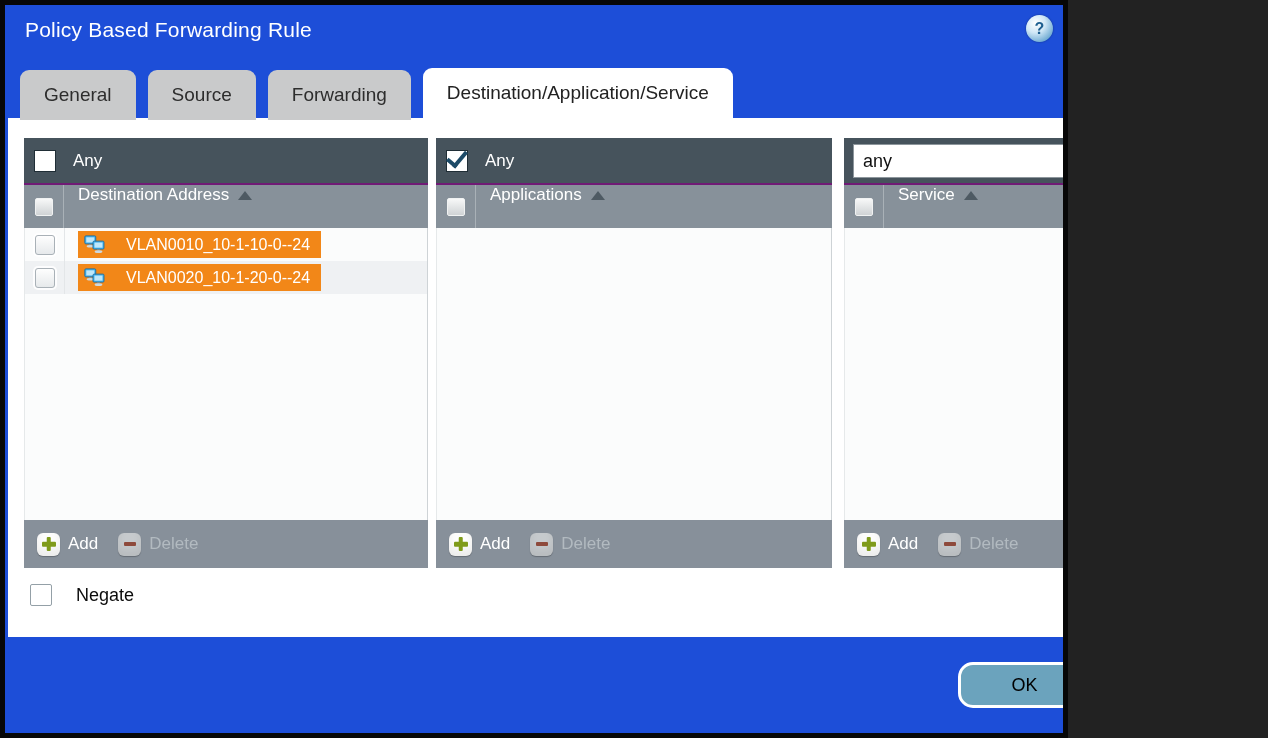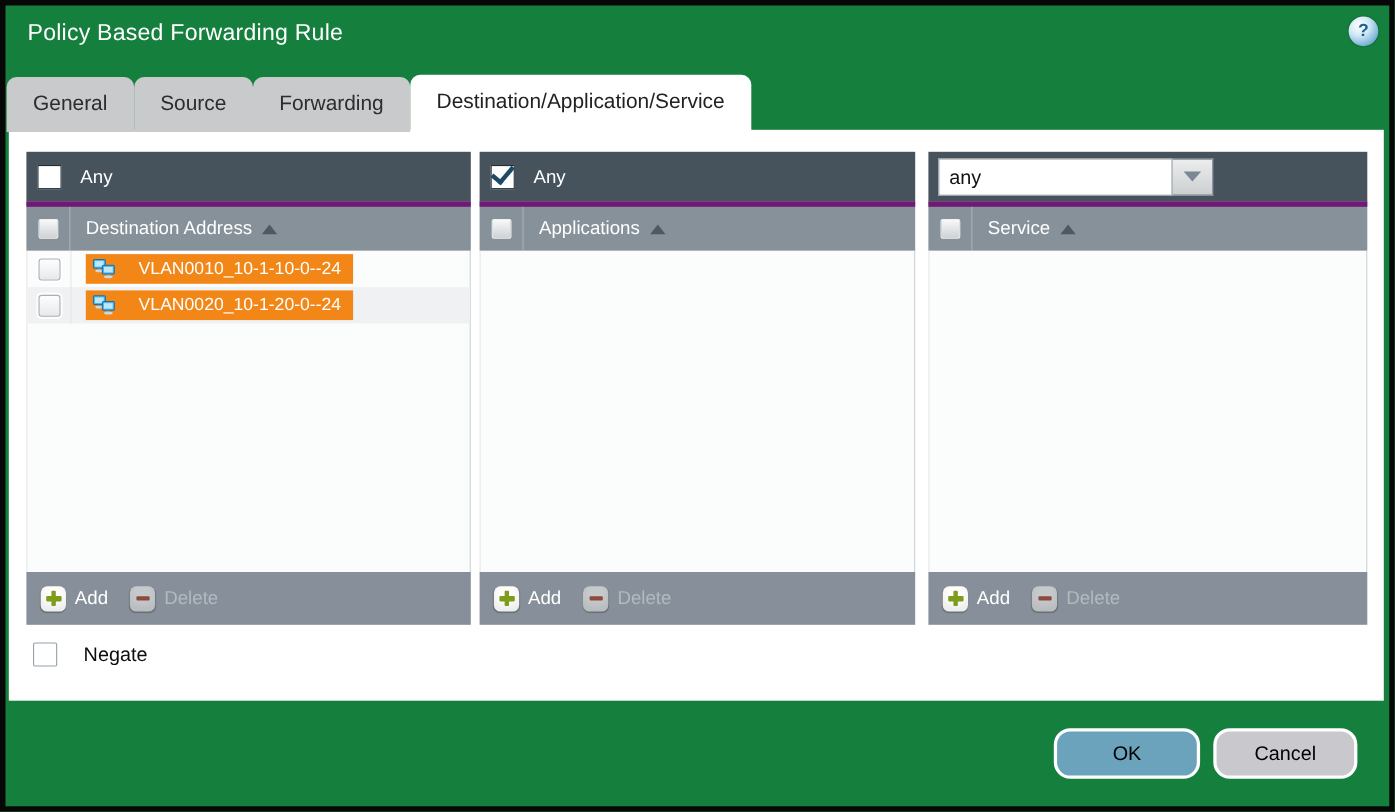--- a/index.html
+++ b/index.html
@@ -1,47 +1,47 @@
 <!DOCTYPE html>
 <html><head>
 <meta charset="utf-8">
 <style>
   * { margin:0; padding:0; box-sizing:border-box; }
   html,body { background:#222; }
   body { font-family:"Liberation Sans", sans-serif; }
 
-  .dialog { position:relative; width:1268px; height:738px; background:#15803d; overflow:hidden; }
+  .dialog { position:relative; width:1068px; height:738px; background:#1d4ed8; overflow:hidden; }
   .dialog::after { content:""; position:absolute; inset:0; border:5px solid #070707; pointer-events:none; z-index:50; }
 
   
   .title { position:absolute; left:25px; top:18px; color:#fff; font-size:21px; letter-spacing:.2px; }
   .help-icon { position:absolute; right:15px; top:15px; width:27px; height:27px; border-radius:50%;
     background:radial-gradient(circle at 35% 30%, #ffffff 0%, #cfe7f6 38%, #74aed4 75%, #4583ad 100%);
     box-shadow:0 0 2px rgba(0,0,0,.4); display:flex; align-items:center; justify-content:center;
     color:#1d5f90; font-size:16px; font-weight:bold; cursor:pointer; }
 
   
-  .tabs { position:absolute; left:6px; top:68px; display:flex; gap:0; align-items:flex-end; z-index:3; }
+  .tabs { position:absolute; left:20px; top:68px; display:flex; gap:12px; align-items:flex-end; z-index:3; }
   .tab { height:50px; line-height:50px; padding:0 24px; background:#c9cacb; border-radius:9px 9px 0 0;
     font-size:19px; color:#2d2d2d; cursor:pointer; white-space:nowrap; }
   .tab.active { background:#fff; height:52px; color:#222; }
 
   
   .content { position:absolute; left:8px; top:118px; width:1250px; height:519px; background:#fff; z-index:2; }
 
   
   .col { position:absolute; top:20px; display:flex; flex-direction:column; }
   .col-dest { left:16px;  width:404px; }
   .col-apps { left:428px; width:396px; }
   .col-svc  { left:836px; width:399px; }
 
   .col-top { height:45px; background:#46535c; display:flex; align-items:center; padding:0 10px; }
   .col-top .any-label { color:#fff; font-size:17px; margin-left:17px; }
 
-  .col-head { height:45px; background:#87919a; border-top:5px solid #701a75; display:flex; align-items:center; }
+  .col-head { height:45px; background:#87919a; border-top:2px solid #701a75; display:flex; align-items:flex-start; }
   .head-cb-cell { width:40px; height:100%; display:flex; align-items:center; justify-content:center;
     border-right:1px solid #a9b1b7; }
   .col-head .head-label { color:#fff; font-size:17px; margin-left:14px; display:flex; align-items:center; gap:9px; }
   .sort-arrow { width:0; height:0; border-left:7px solid transparent; border-right:7px solid transparent;
     border-bottom:9px solid #4e5a63; display:inline-block; }
 
   .col-list { height:292px; background:#fbfcfc; border-left:1px solid #e6e9ea; border-right:1px solid #ced3d6; overflow:hidden; }
   .row { height:33px; display:flex; align-items:center; }
   .row.alt { background:#eff1f3; }
   .row-cb-cell { width:40px; height:100%; display:flex; align-items:center; justify-content:center;

